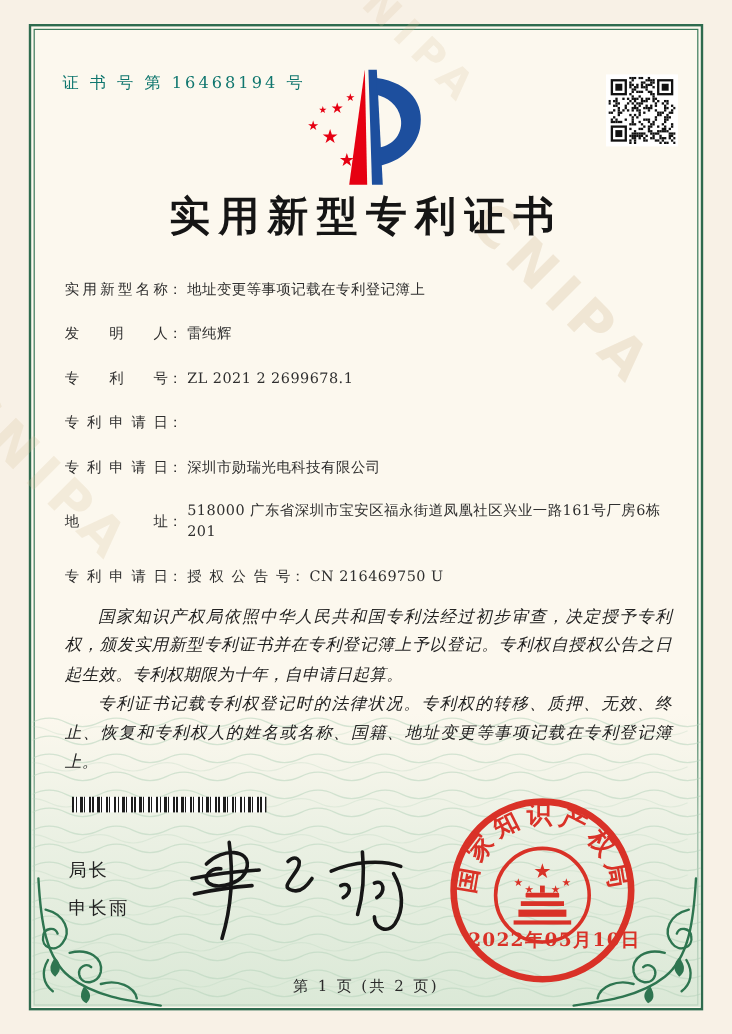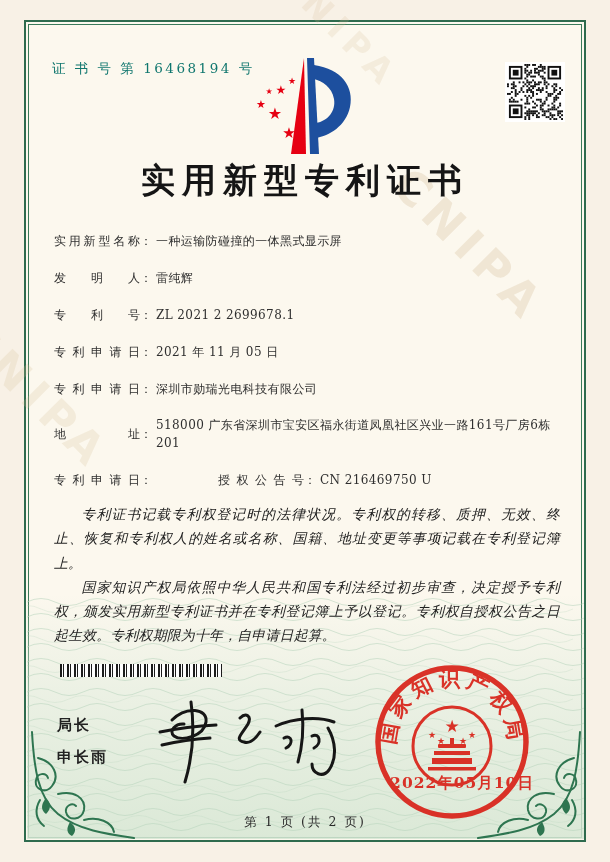--- a/index.html
+++ b/index.html
@@ -45,37 +45,37 @@
     font-size:34px; font-weight:700; letter-spacing:7px; color:#151515;
   }
   
   .fields{position:absolute; left:54px; top:233px; width:506px;}
   .field-row{display:flex; align-items:center; margin-bottom:19.5px;
     font-size:12px; font-weight:400; color:#2f2f2f; line-height:1.45;}
   .field-label{width:86px; flex:none; text-align:justify; text-align-last:justify;}
   .field-colon{flex:none; width:16px;}
   .field-value{letter-spacing:.4px;}
   .addr-value{max-width:396px;}
-  .pair2{display:flex; margin-left:62px;}
+  .pair2{display:flex; }
   
   .body-text{
     position:absolute; left:54px; top:502px; width:506px;
     font-size:13.8px; line-height:1.76; color:#222; font-style:italic;
     text-align:justify; letter-spacing:.3px;
   }
   .body-text p{margin:0; text-indent:2em;}
   
   .barcode{
     position:absolute; left:60px; top:664px; width:162px; height:13px;
     background:repeating-linear-gradient(90deg,
       #1c1c1c 0 2px, #fdfdfd 2px 3px, #1c1c1c 3px 4px, #fdfdfd 4px 7px,
       #1c1c1c 7px 9px, #fdfdfd 9px 10px, #1c1c1c 10px 11px, #fdfdfd 11px 14px);
   }
   
-  .signer{position:absolute; left:57px; top:716px; font-size:15px; font-weight:700; color:#222;}
+  .signer{position:absolute; left:57px; top:716px; font-size:15px; font-weight:400; color:#222;}
   .signer div{margin-bottom:13px; letter-spacing:2px;}
   .signature{position:absolute; left:136px; top:690px;}
   
   .seal{position:absolute; left:372px; top:662px; opacity:.95;}
   
   .flourish{position:absolute;}
   .flourish.left{left:26px; top:730px;}
   .flourish.right{left:476px; top:730px; transform:scaleX(-1);}
   
   .footer{
@@ -425,36 +425,35 @@
         <rect x="28" y="28" width="1" height="1"></rect>
       </g>
   </svg>
 
   <h1 class="title">实用新型专利证书</h1>
 
   <div class="fields">
     <div class="field-row">
       <span class="field-label">实用新型名称</span>
       <span class="field-colon">：</span>
-      <span class="field-value">一种运输防碰撞的一体黑式显示屏</span>
+      <span class="field-value">地址变更等事项记载在专利登记簿上</span>
     </div>
     <div class="field-row">
       <span class="field-label">发明人</span>
       <span class="field-colon">：</span>
       <span class="field-value">雷纯辉</span>
     </div>
     <div class="field-row">
       <span class="field-label">专利号</span>
       <span class="field-colon">：</span>
       <span class="field-value">ZL 2021 2 2699678.1</span>
     </div>
     <div class="field-row">
       <span class="field-label">专利申请日</span>
       <span class="field-colon">：</span>
-      <span class="field-value">2021 年 11 月 05 日</span>
     </div>
     <div class="field-row">
       <span class="field-label">专利申请日</span>
       <span class="field-colon">：</span>
       <span class="field-value">深圳市勋瑞光电科技有限公司</span>
     </div>
     <div class="field-row">
       <span class="field-label">地址</span>
       <span class="field-colon">：</span>
       <span class="field-value addr-value">518000 广东省深圳市宝安区福永街道凤凰社区兴业一路161号厂房6栋201</span>
@@ -464,22 +463,22 @@
       <span class="field-colon">：</span>
       <span class="pair2">
         <span class="field-label">授权公告号</span>
         <span class="field-colon">：</span>
         <span class="field-value">CN 216469750 U</span>
       </span>
     </div>
   </div>
 
   <div class="body-text">
+    <p>国家知识产权局依照中华人民共和国专利法经过初步审查，决定授予专利权，颁发实用新型专利证书并在专利登记簿上予以登记。专利权自授权公告之日起生效。专利权期限为十年，自申请日起算。</p>
     <p>专利证书记载专利权登记时的法律状况。专利权的转移、质押、无效、终止、恢复和专利权人的姓名或名称、国籍、地址变更等事项记载在专利登记簿上。</p>
-    <p>国家知识产权局依照中华人民共和国专利法经过初步审查，决定授予专利权，颁发实用新型专利证书并在专利登记簿上予以登记。专利权自授权公告之日起生效。专利权期限为十年，自申请日起算。</p>
   </div>
 
   <div class="barcode"></div>
 
   <div class="signer">
     <div>局长</div>
     <div>申长雨</div>
   </div>
 
   <svg class="signature" width="210" height="100" viewBox="0 0 210 100">

